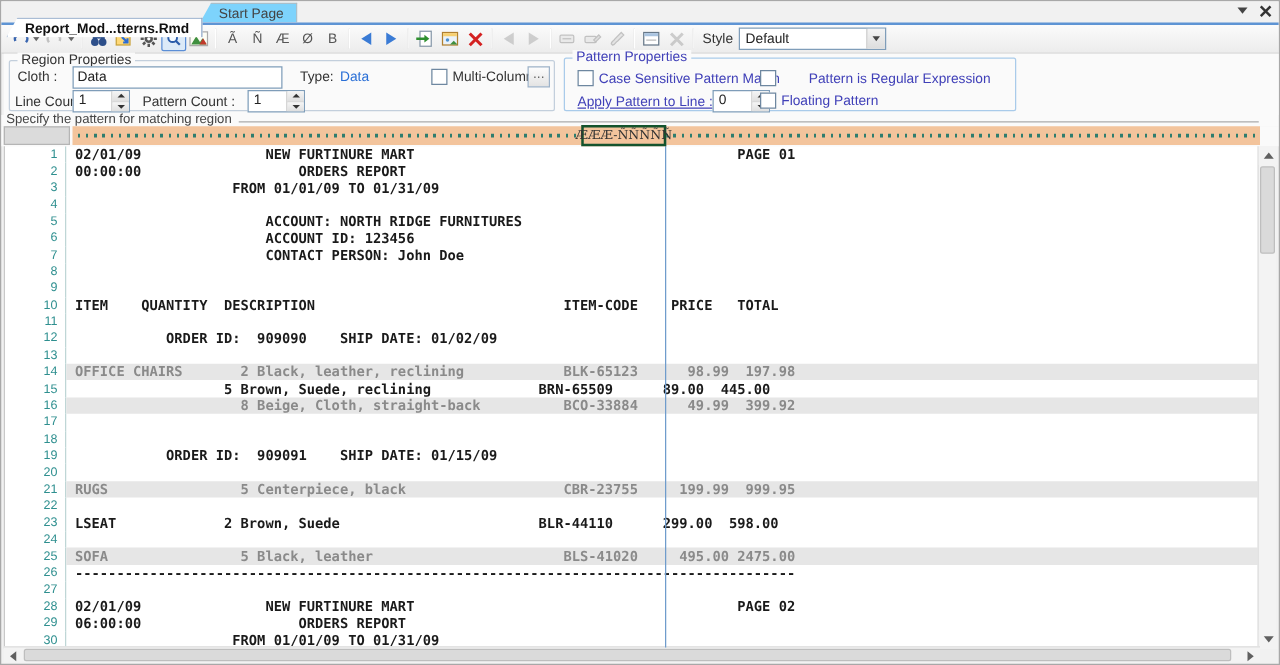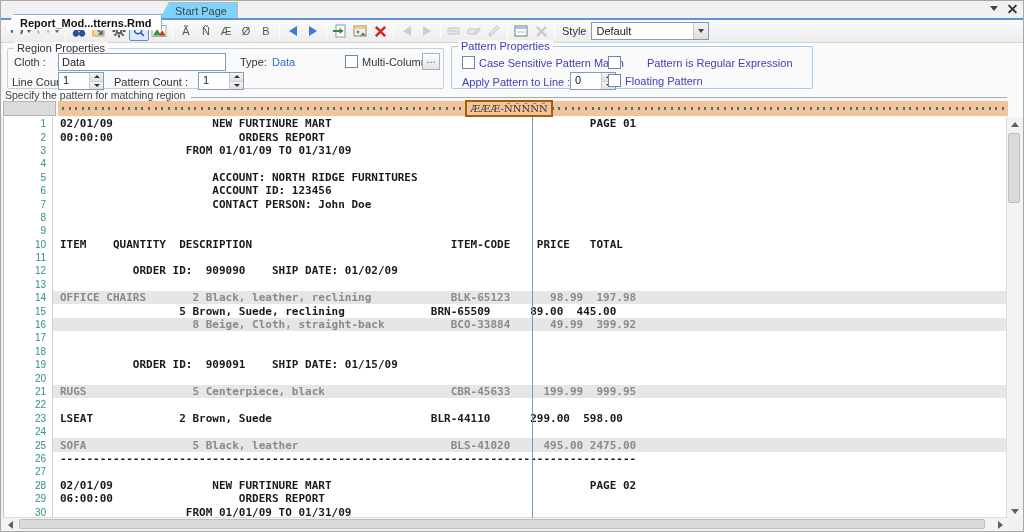--- a/index.html
+++ b/index.html
@@ -59,21 +59,21 @@
   .specify { position:absolute; left:0; top:91px; width:100%; height:9px; display:flex; align-items:flex-end; background:#FAFAFA; }
   .specify .txt { font-size:10.5px; color:#444; padding-left:4px; white-space:nowrap; }
   .specify .rule { flex:1; border-top:1px solid #ABABAB; margin:0 16px 3px 6px; }
 
   
   .pattern-row { position:absolute; left:0; top:100px; width:100%; height:16px; background:#FAFAFA; }
   .gutter-box { position:absolute; left:2px; top:0; width:53px; height:15px; background:#DBDBDB; border:1px solid #B5B5B5; }
   .strip { position:absolute; left:57px; top:0; width:950px; height:15px; background:#F3C49C; }
   .strip::before { content:""; position:absolute; left:4px; right:2px; top:6px; height:3px;
        background-image:repeating-linear-gradient(to right,#2E7D6E 0,#2E7D6E 2px,transparent 2px,transparent 6.62px); }
-  .pattern-box { position:absolute; left:407px; top:-1px; width:88px; height:17px; background:#F3C49C; border:2px solid #a16207;
+  .pattern-box { position:absolute; left:407px; top:-1px; width:68px; height:17px; background:#F3C49C; border:2px solid #14532d;
        display:flex; align-items:center; justify-content:center; z-index:3; }
   .pattern-box span { font-family:"DejaVu Serif", serif; font-size:10px; color:#333; letter-spacing:0; white-space:nowrap; }
 
   
   .doc { position:absolute; left:2px; top:116px; width:1005px; height:402px; background:#fff; overflow:hidden; border-left:1px solid #C8C8C8; }
   .row { display:flex; height:13.4px; align-items:center; }
   .ln { width:49px; text-align:right; padding-right:6px; color:#2E8F8F; font-size:10px; flex:0 0 49px;
         border-right:1px solid #BFD6D6; height:100%; display:flex; align-items:center; justify-content:flex-end; }
   .lt { font-family:"DejaVu Sans Mono", monospace; font-size:11px; font-weight:bold; color:#1A1A1A;
         white-space:pre; padding-left:7px; flex:1; height:100%; display:flex; align-items:center; }
@@ -304,21 +304,21 @@
       </div>
     </div>
 
     <div class="grp" style="left:448px; top:3px; width:362px; height:43px; border-color:#A9CBEA;">
       <span class="grp-title plbl">Pattern Properties</span>
       <span class="cb" style="left:10px; top:9px;"></span>
       <span class="lbl plbl" style="left:27px; top:10px;">Case Sensitive Pattern Match</span>
       <span class="cb" style="left:156px; top:9px;"></span>
       <span class="lbl plbl" style="left:173px; top:10px;margin-left:22px;">Pattern is Regular Expression</span>
 
-      <span class="lbl plbl" style="left:10px; top:29px;">Apply Pattern to Line :</span>
+      <span class="lbl plbl" style="left:10px; top:29px;text-decoration:underline;">Apply Pattern to Line :</span>
       <div class="spin" style="left:118px; top:25px;">
         <span class="sval">0</span>
         <span class="sbtns">
             <span class="sb">
               <i class="u"></i>
             </span>
             <span class="sb">
               <i class="d"></i>
             </span>
           </span>
@@ -419,21 +419,21 @@
         <div class="row">
           <span class="ln">19</span>
           <pre class="lt">           ORDER ID:  909091    SHIP DATE: 01/15/09</pre>
         </div>
         <div class="row">
           <span class="ln">20</span>
           <pre class="lt"></pre>
         </div>
         <div class="row hl">
           <span class="ln">21</span>
-          <pre class="lt">RUGS                5 Centerpiece, black                   CBR-45633     199.99  999.95</pre>
+          <pre class="lt">RUGS                5 Centerpiece, black                   CBR-23755     199.99  999.95</pre>
         </div>
         <div class="row">
           <span class="ln">22</span>
           <pre class="lt"></pre>
         </div>
         <div class="row">
           <span class="ln">23</span>
           <pre class="lt">LSEAT             2 Brown, Suede                        BLR-44110      299.00  598.00</pre>
         </div>
         <div class="row">

